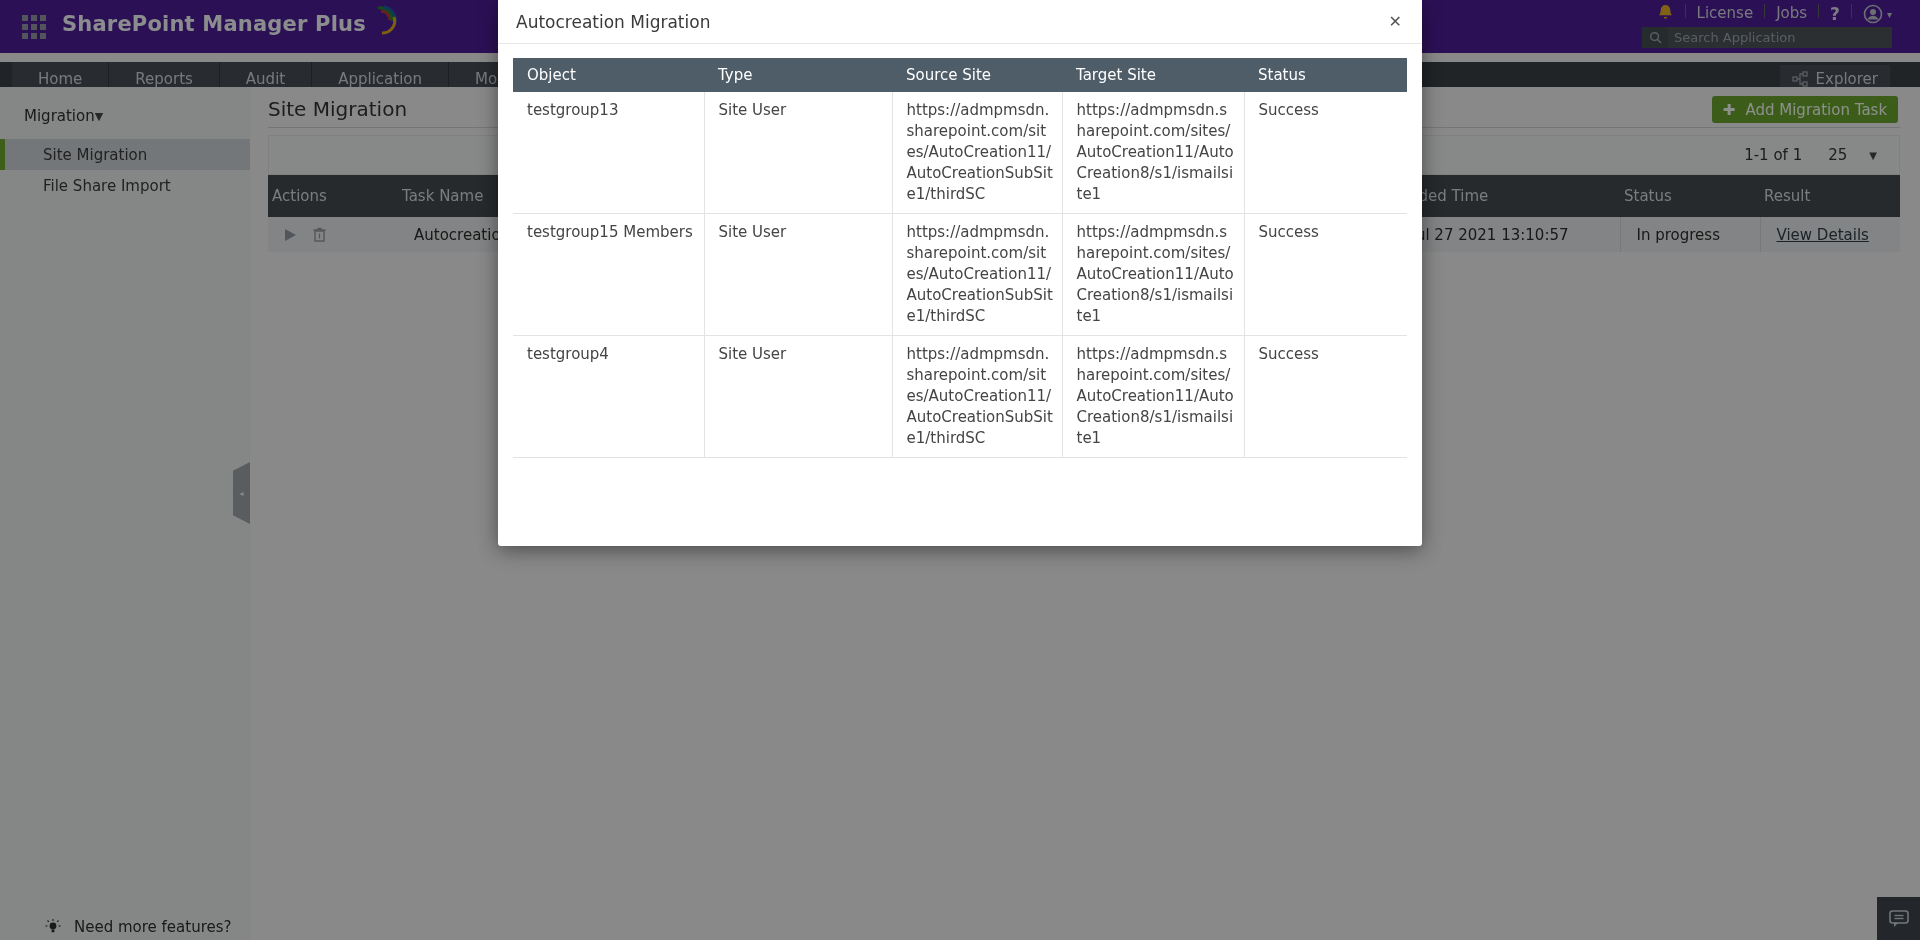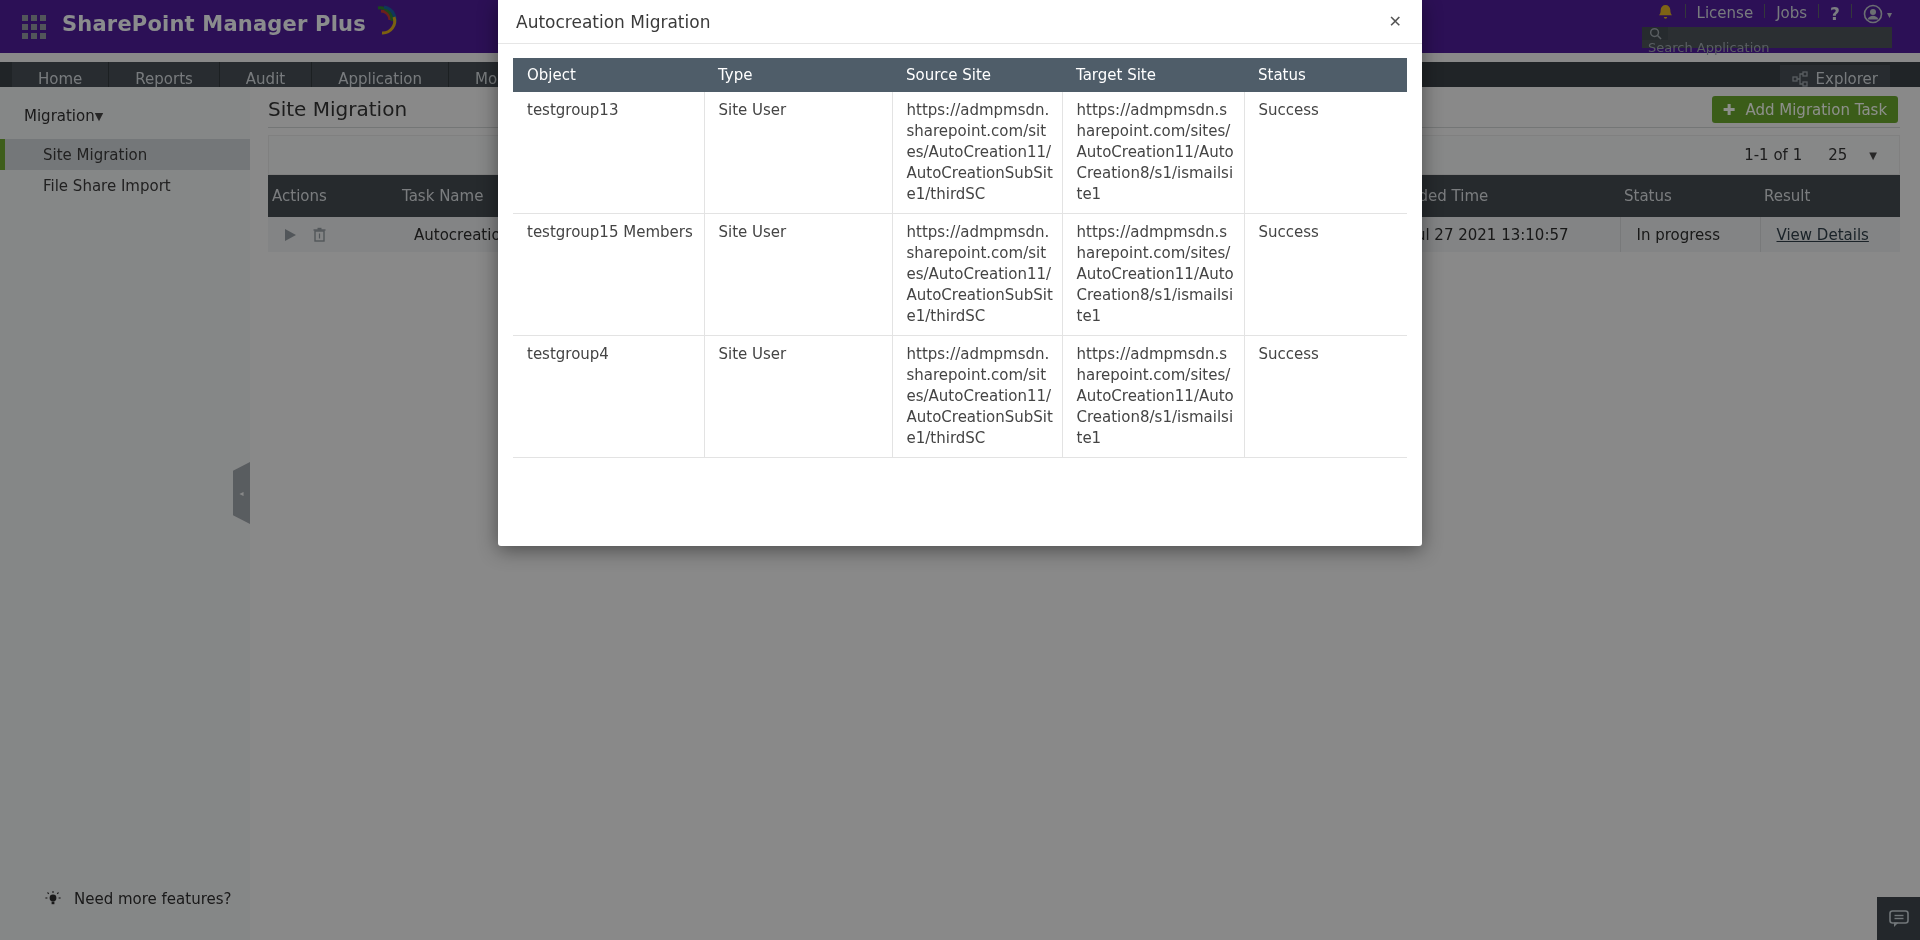--- a/index.html
+++ b/index.html
@@ -16,42 +16,42 @@
   .logo-text { color:#eef1f3; font-size:21px; font-weight:bold; letter-spacing:.2px; }
   .logo-swoosh { margin-left:2px; margin-top:-8px; }
   .topbar-right { position:absolute; right:28px; top:4px; display:flex; align-items:flex-start; gap:11px;
                   color:#cdd3d7; font-size:15px; }
   .topbar-right .sep { width:1px; height:14px; background:#5a6166; }
   .tb-link { cursor:pointer; }
   .help { font-size:17px; font-weight:bold; color:#d5dade; }
   .avatar-wrap { display:flex; align-items:center; gap:4px; }
   .caret { font-size:10px; color:#b9bfc4; }
   .searchbox { position:absolute; right:28px; top:27px; width:250px; height:21px; background:#4a5157;
-               display:flex; align-items:flex-start;flex-direction:column; }
+               display:flex; align-items:flex-end; }
   .searchbox .sicon { width:26px; height:21px; background:#424a50; display:flex; align-items:center; justify-content:center; }
   .searchbox input { flex:1; height:21px; border:none; outline:none; background:transparent;
                      color:#b9c0c5; font-size:13px; padding:0 6px; font-family:inherit; }
   .searchbox input::placeholder { color:#9aa2a8; }
 
   
   .navbar { position:absolute; left:0; top:62px; width:1920px; height:34px; background:#373e44; z-index:1; }
   .navtabs { display:flex; height:34px; margin-left:12px; }
   .navtab { background:#454d53; border-right:1px solid #31373c; color:#ced3d7; font-size:15px;
             display:flex; align-items:center; justify-content:center; padding:0 26px; min-width:86px; cursor:pointer; }
   .explorer-btn { position:absolute; right:30px; top:3px; height:28px; background:#454d53; color:#ced3d7;
                   font-size:15px; display:flex; align-items:center; gap:8px; padding:0 12px; cursor:pointer; }
 
   
   .sidebar { position:absolute; left:0; top:87px; width:250px; height:853px; background:#e6e8e9; z-index:1; }
   .side-group { display:flex; align-items:center; 
                 padding:20px 22px 14px 24px; color:#2f2f2f; font-size:15px; cursor:pointer; }
   .side-item { height:31px; display:flex; align-items:center; padding-left:38px; font-size:15px;
                color:#3a3a3a; cursor:pointer; border-left:5px solid transparent; }
   .side-item.selected { background:#c9cdd0; border-left:5px solid #6ba32f; }
-  .side-footer { position:absolute; left:0; bottom:32px; width:250px; display:flex; align-items:center;
+  .side-footer { position:absolute; left:0; bottom:4px; width:250px; display:flex; align-items:center;
                  gap:12px; padding-left:44px; font-size:15px; color:#2e2e2e; cursor:pointer; }
   .collapse-handle { position:absolute; right:0px; top:375px; width:17px; height:62px; background:#9aa0a5;
                      clip-path:polygon(100% 0,100% 100%,0 86%,0 14%); display:flex; align-items:center;
                      justify-content:center; cursor:pointer; }
   .collapse-handle span { color:#e8eaeb; font-size:8px; }
 
   
   .content { position:absolute; left:250px; top:87px; width:1670px; height:853px; background:#ececec; z-index:1; }
   .page-title { position:absolute; left:18px; top:10px; font-size:20px; color:#333; font-weight:500; }
   .title-rule { position:absolute; left:18px; top:40px; width:1632px; height:1px; background:#c9cbcc; }

